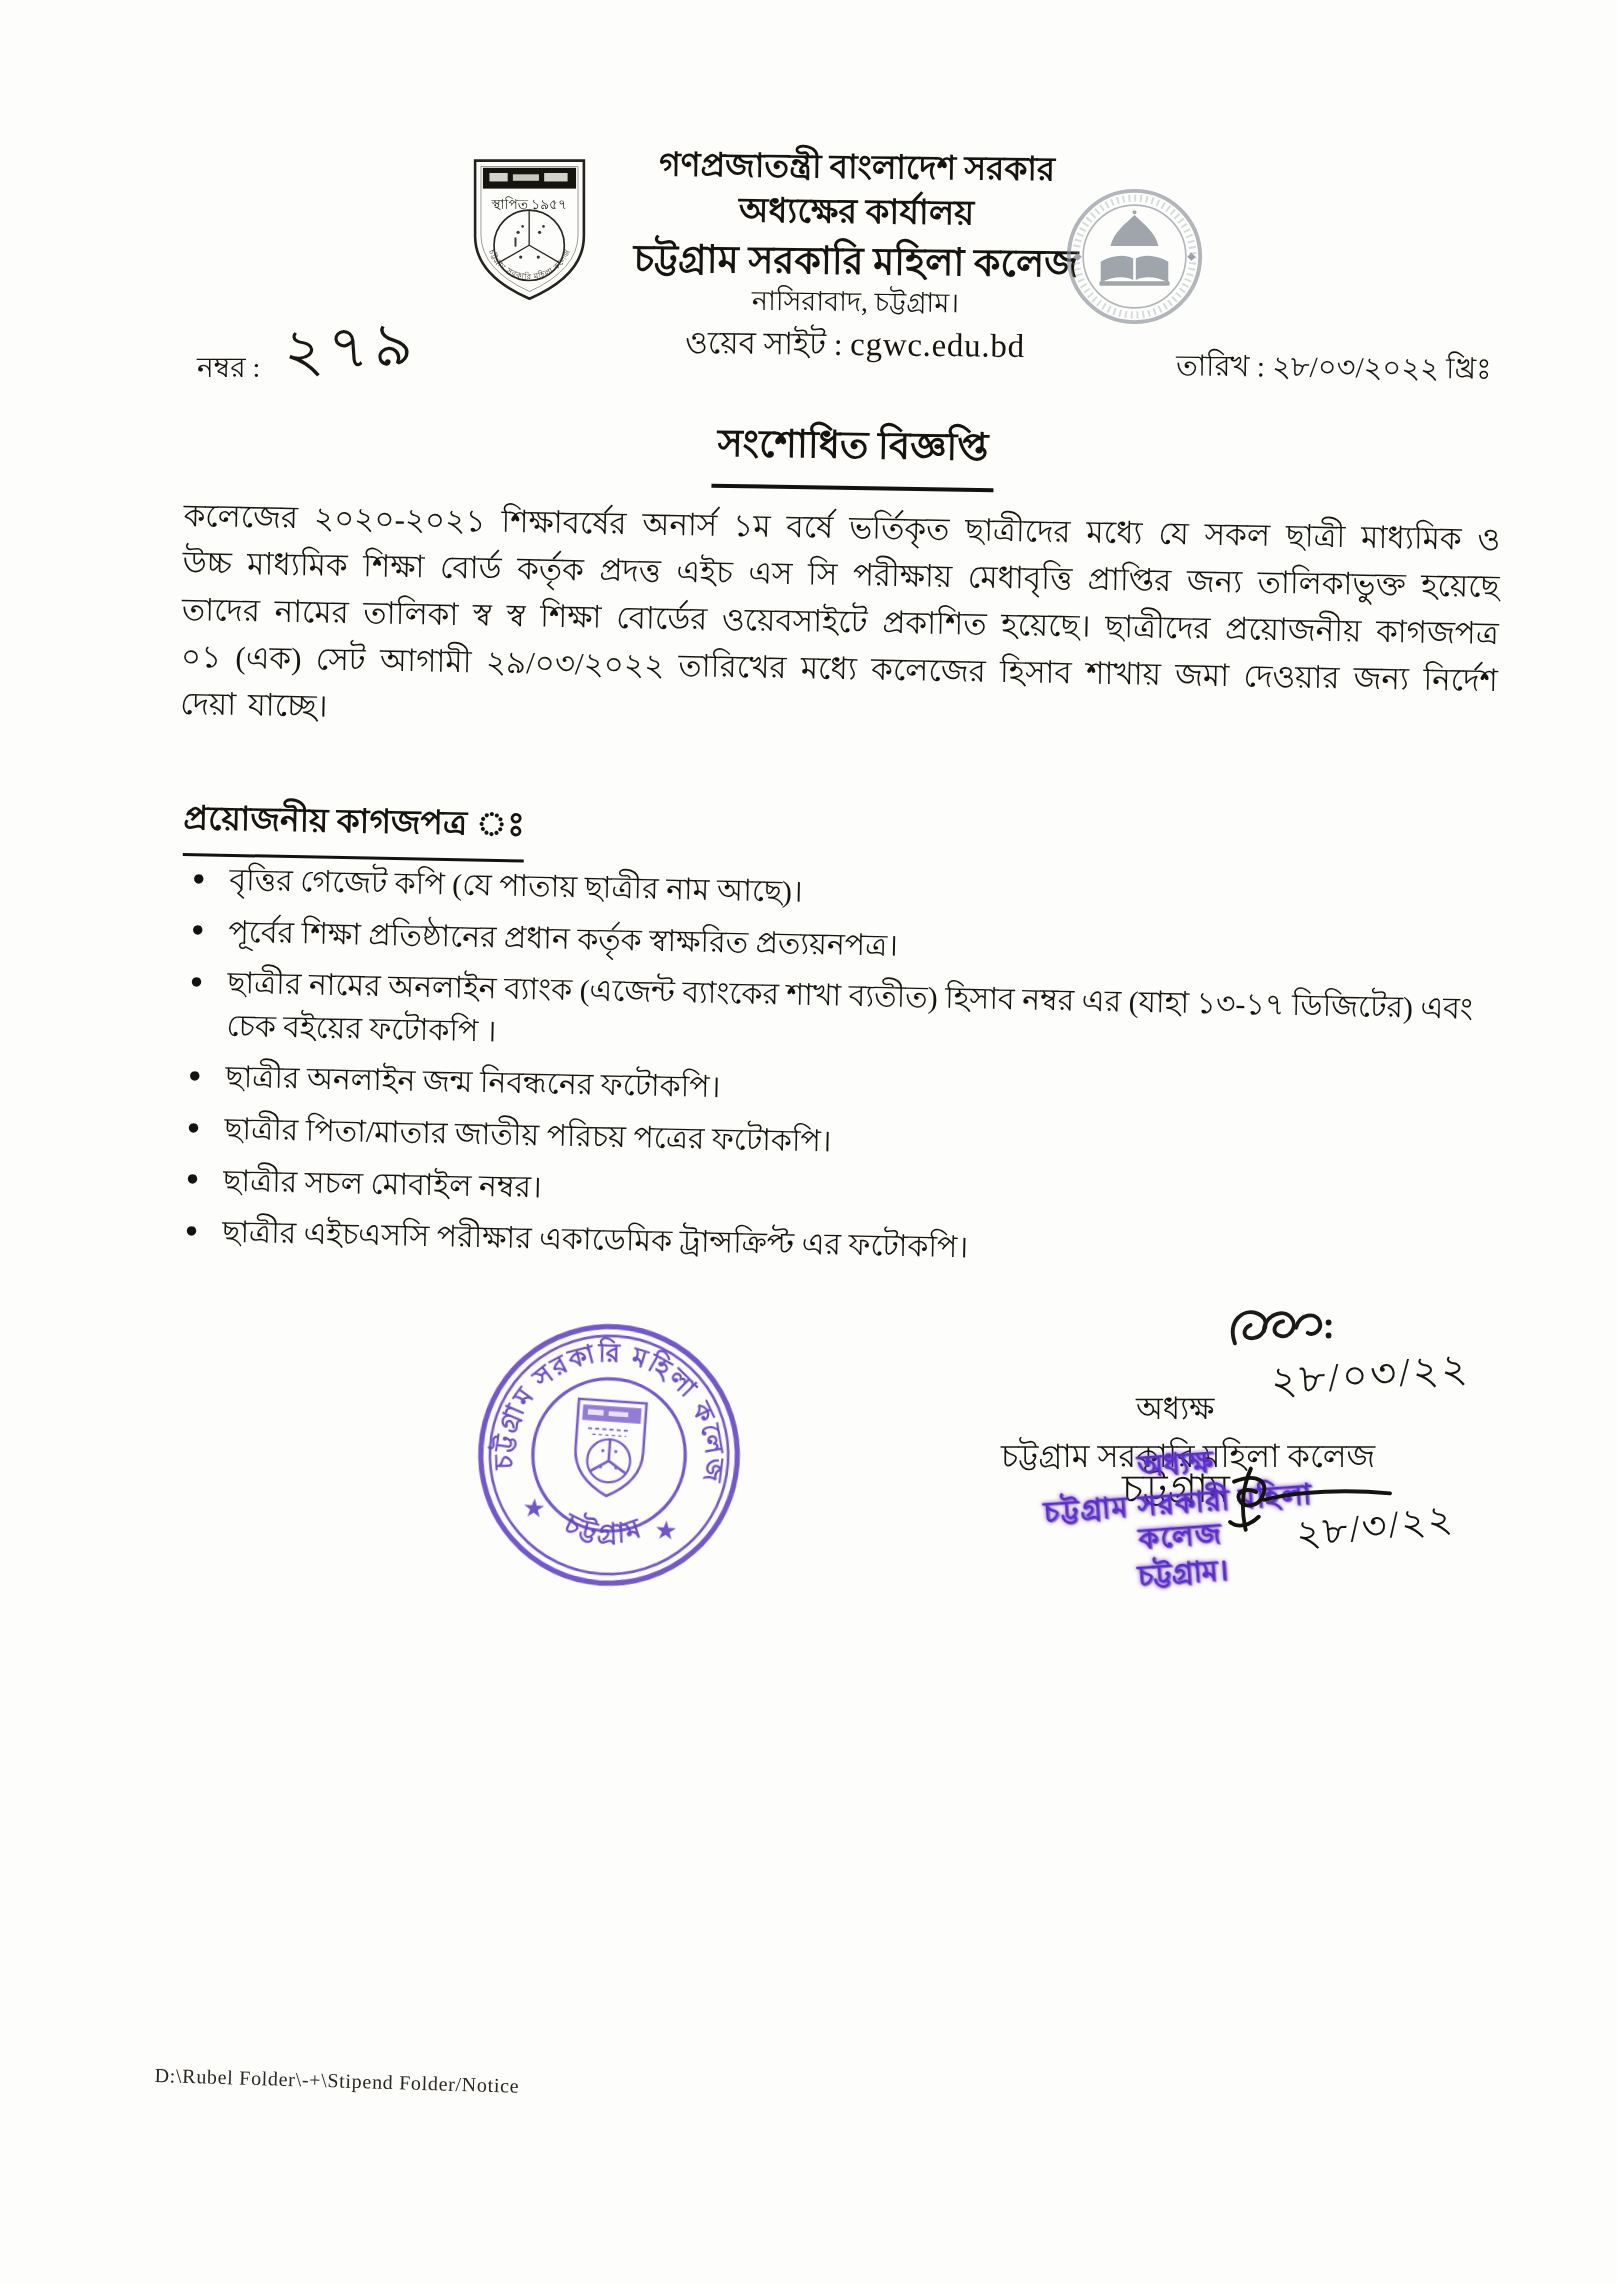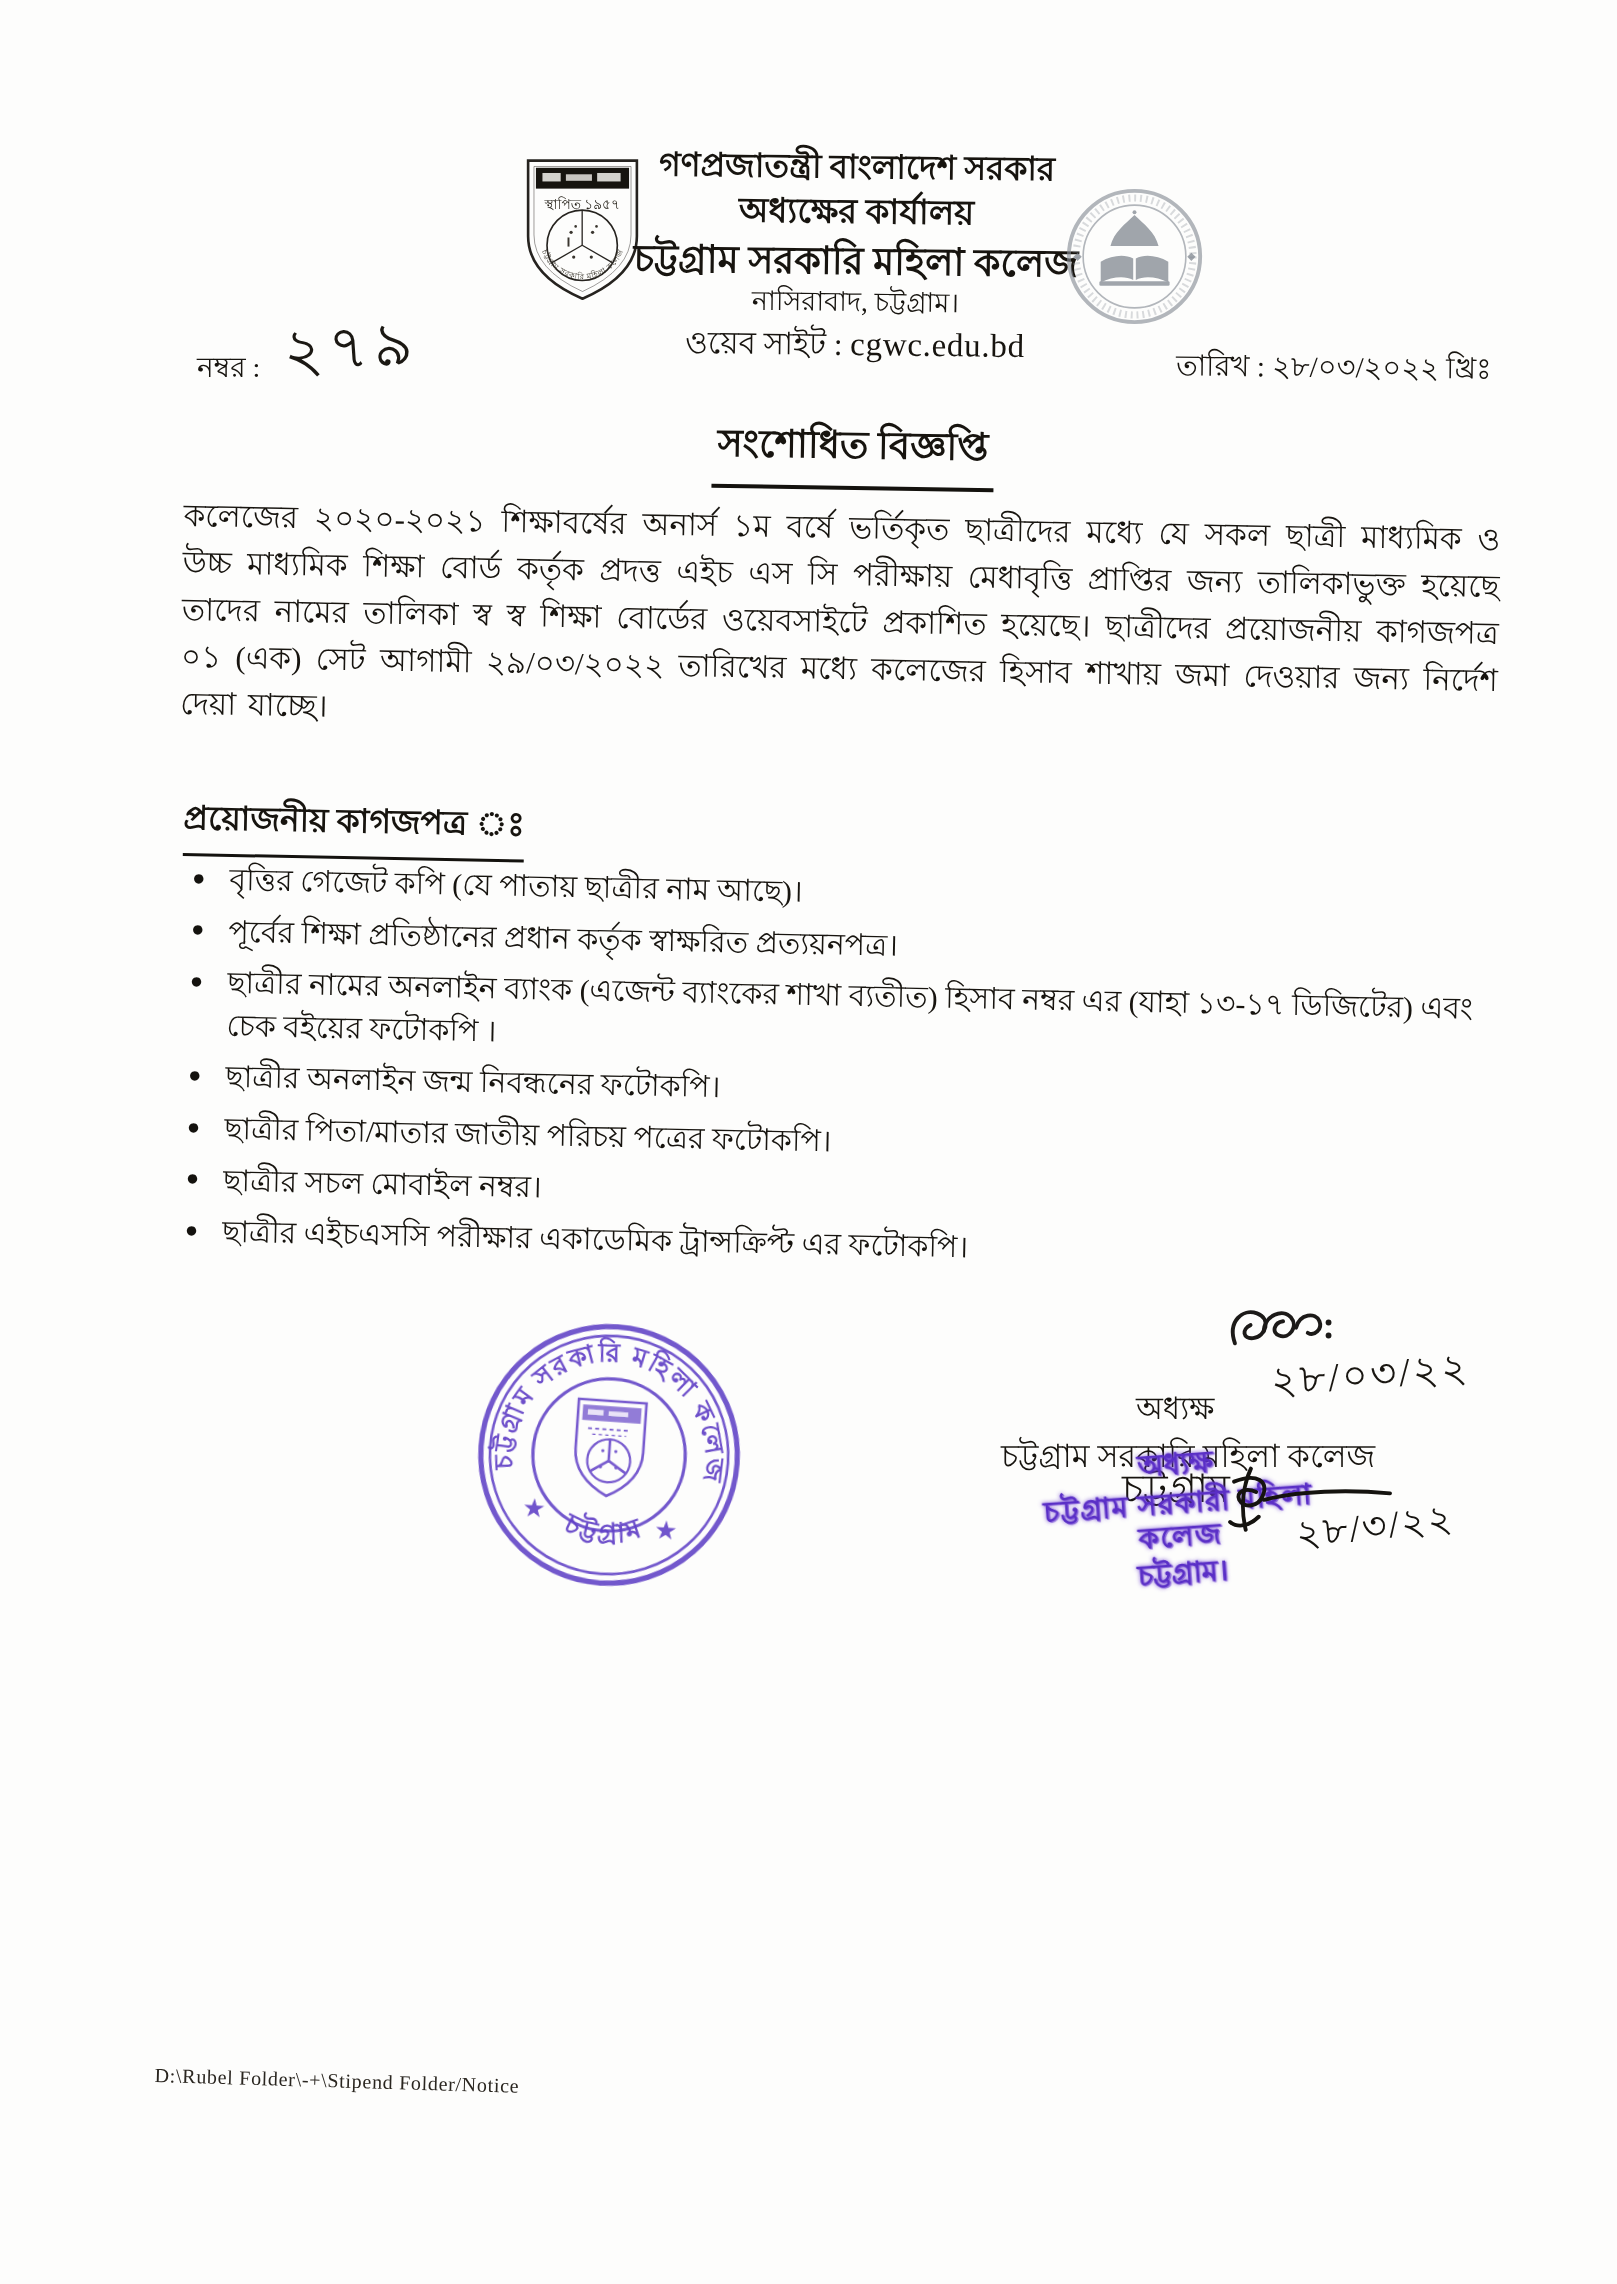--- a/index.html
+++ b/index.html
@@ -100,21 +100,21 @@
   .sig2-svg{left:1195px;top:1458px;}
   .sig2-date{
     left:1296px;top:1496px;font-size:38px;letter-spacing:2px;
     transform:rotate(-6deg);white-space:nowrap;color:#15130f;
   }
 
   
   .round-stamp{left:469px;top:1315px;transform:rotate(4deg);opacity:.92;}
 
   
-  .crest-left{left:519px;top:154px;text-decoration:underline;}
+  .crest-left{left:466px;top:154px;text-decoration:underline;}
   .seal-right{left:1063px;top:185px;}
 
   
   .footer-path{
     left:155px;top:2064px;font-size:20px;color:#2a2620;
     transform:rotate(1.7deg);transform-origin:left top;letter-spacing:0.7px;
   }
 </style>
 </head>
 <body>

